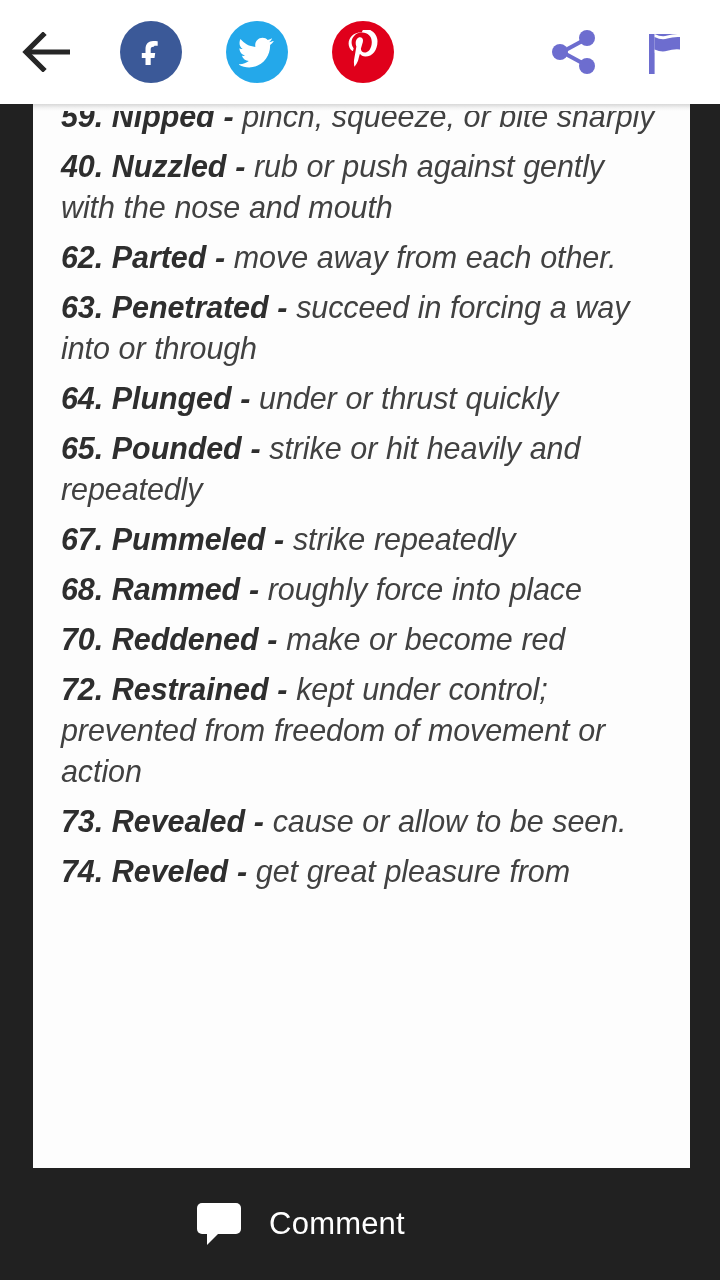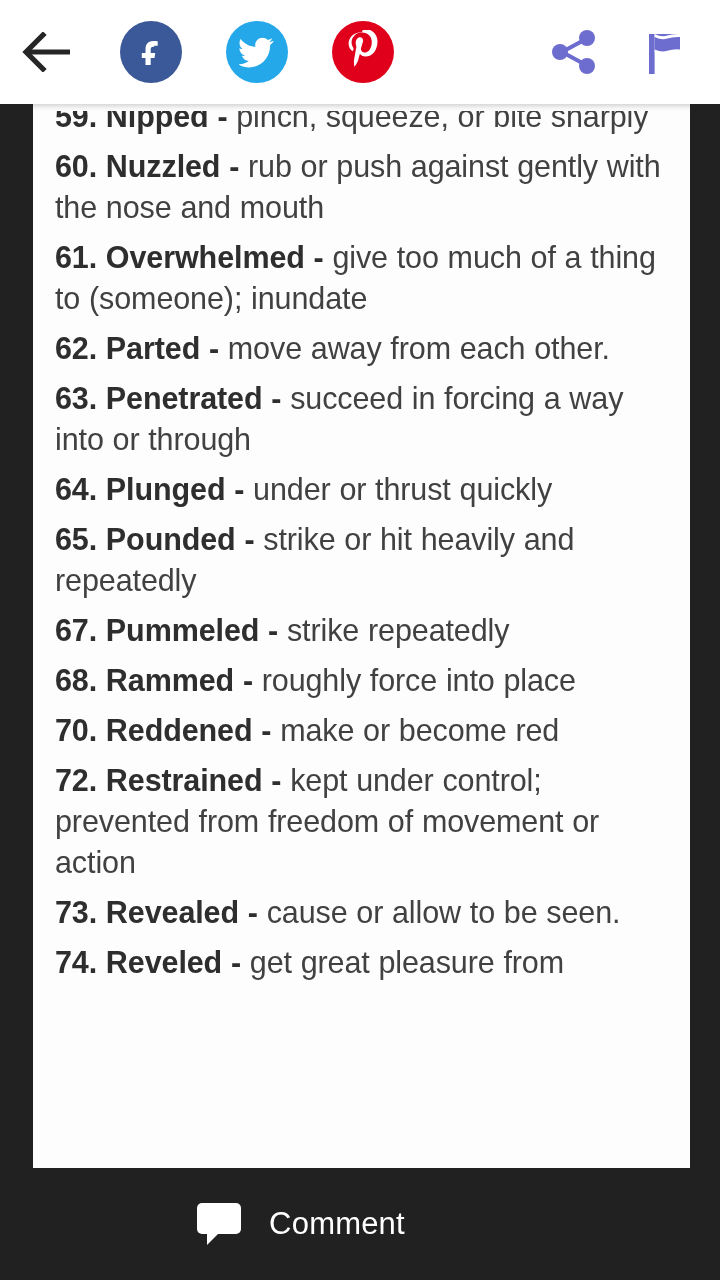--- a/index.html
+++ b/index.html
@@ -91,23 +91,24 @@
     top: 104px;
     left: 33px;
     width: 657px;
     height: 1064px;
     background: #fdfdfd;
     overflow: hidden;
     z-index: 3;
   }
 
   .card-inner {
-    padding: 0 22px;
+    padding: 0 28px;
     position: relative;
     top: -8px;
+    font-style: italic;
   }
 
   .card-topfade {
     position: absolute;
     top: 0; left: 0;
     width: 100%;
     height: 7px;
     background: linear-gradient(to bottom, #d8d8d8 0%, #f2f2f2 55%, #fdfdfd 100%);
     z-index: 2;
     pointer-events: none;
@@ -237,22 +238,21 @@
     </div>
   </div>
 
 </div>
 
 <div class="card">
   <div class="card-topfade"></div>
   <div class="card-inner" id="entries-container">
 
   <div class="entry"><span class="term">59. Nipped</span><span class="dash"> - </span><span class="def">pinch, squeeze, or bite sharply</span></div>
-      <div class="entry"><span class="term">60. Nuzzled</span><span class="dash"> - </span><span class="def">rub or push against gently with the nose and mouth</span></div>
-      <div class="entry"><span class="term">61. Overwhelmed</span><span class="dash"> - </span><span class="def">give too much of a thing to (someone); inundate</span></div>
+      <div class="entry"><span class="term">40. Nuzzled</span><span class="dash"> - </span><span class="def">rub or push against gently with the nose and mouth</span></div>
       <div class="entry"><span class="term">62. Parted</span><span class="dash"> - </span><span class="def">move away from each other.</span></div>
       <div class="entry"><span class="term">63. Penetrated</span><span class="dash"> - </span><span class="def">succeed in forcing a way into or through</span></div>
       <div class="entry"><span class="term">64. Plunged</span><span class="dash"> - </span><span class="def">under or thrust quickly</span></div>
       <div class="entry"><span class="term">65. Pounded</span><span class="dash"> - </span><span class="def">strike or hit heavily and repeatedly</span></div>
       <div class="entry"><span class="term">67. Pummeled</span><span class="dash"> - </span><span class="def">strike repeatedly</span></div>
       <div class="entry"><span class="term">68. Rammed</span><span class="dash"> - </span><span class="def">roughly force into place</span></div>
       <div class="entry"><span class="term">70. Reddened</span><span class="dash"> - </span><span class="def">make or become red</span></div>
       <div class="entry"><span class="term">72. Restrained</span><span class="dash"> - </span><span class="def">kept under control; prevented from freedom of movement or action</span></div>
       <div class="entry"><span class="term">73. Revealed</span><span class="dash"> - </span><span class="def">cause or allow to be seen.</span></div>
       <div class="entry"><span class="term">74. Reveled</span><span class="dash"> - </span><span class="def">get great pleasure from</span></div>

